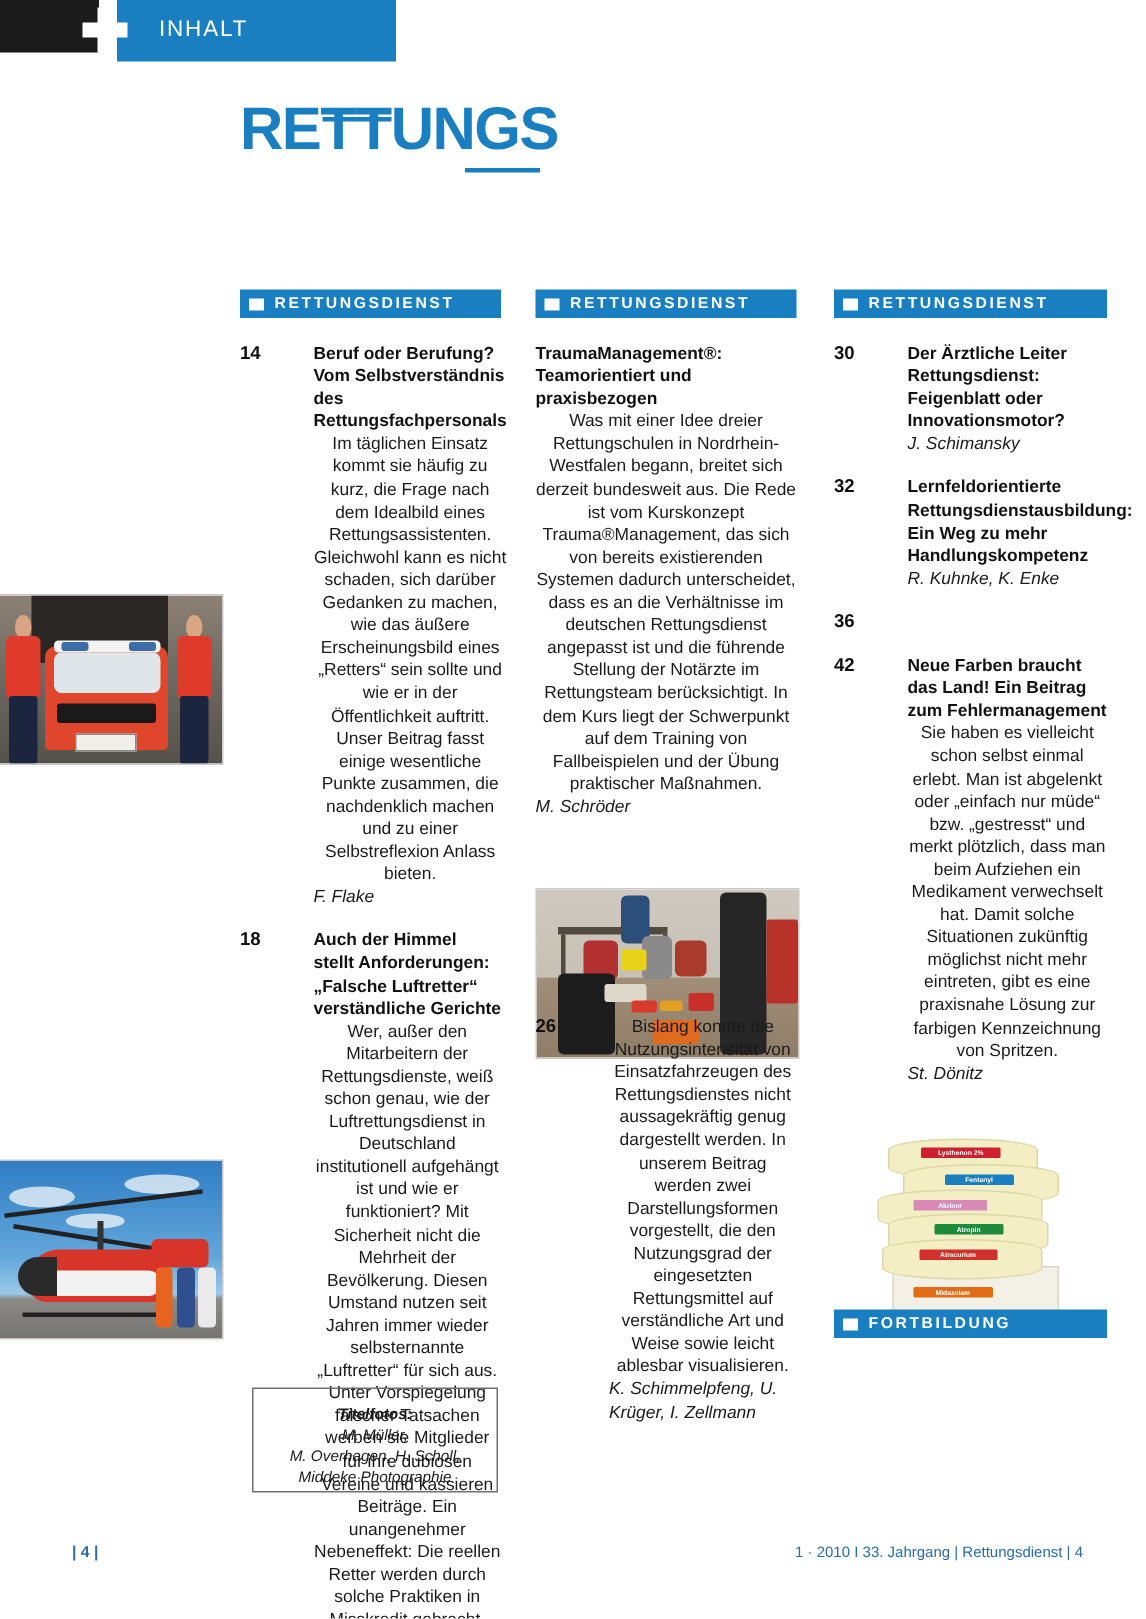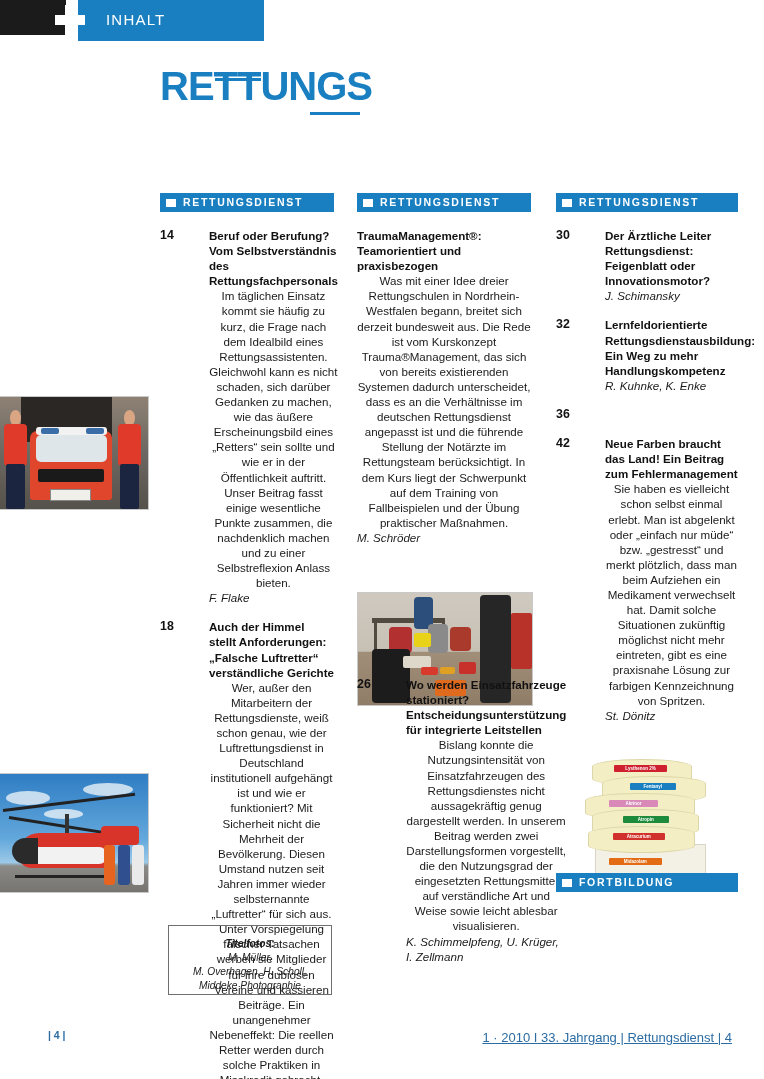--- a/index.html
+++ b/index.html
@@ -230,24 +230,23 @@
   
   #footer-left {
     position: absolute;
     left: 48px; top: 1029px;
     font-size: 10.5px;
     color: #2b6ca3;
     font-weight: 700;
   }
   #footer-right {
     position: absolute;
-    right: 32px; top: 1030px;
-    font-size: 13px;
+    right: 42px; top: 1030px;
+    font-size: 10px;
     color: #2b6ca3;
-    text-decoration: underline;
   }
 </style>
 </head>
 <body>
 
 <div id="topbar">
   <div id="topbar-black"></div>
   <div id="topbar-blue"></div>
   <div id="topbar-cross">
     <div class="bar-h"></div>
@@ -381,21 +380,20 @@
       <span class="txt">Was mit einer Idee dreier Rettungschulen in Nordrhein-Westfalen begann, breitet sich derzeit bundesweit aus. Die Rede ist vom Kurskonzept Trauma®Management, das sich von bereits existierenden Systemen dadurch unterscheidet, dass es an die Verhältnisse im deutschen Rettungsdienst angepasst ist und die führende Stellung der Notärzte im Rettungsteam berücksichtigt. In dem Kurs liegt der Schwerpunkt auf dem Training von Fallbeispielen und der Übung praktischer Maßnahmen.</span>
       <span class="auth">M. Schröder</span>
     </div>
   </div>
 
   <div style="height:118px"></div>
 
   <div class="entry">
     <div class="pg">26</div>
     <div class="body">
-      <span class="ttl">Wo werden Einsatzfahrzeuge stationiert? Entscheidungsunterstützung für integrierte Leitstellen</span>
       <span class="txt">Bislang konnte die Nutzungsintensität von Einsatzfahrzeugen des Rettungsdienstes nicht aussagekräftig genug dargestellt werden. In unserem Beitrag werden zwei Darstellungsformen vorgestellt, die den Nutzungsgrad der eingesetzten Rettungsmittel auf verständliche Art und Weise sowie leicht ablesbar visualisieren.</span>
       <span class="auth">K. Schimmelpfeng, U. Krüger, I. Zellmann</span>
     </div>
   </div>
 </div>
 
 <div class="col" id="col3">
   <div class="section-head">
     <div class="sq"></div>
     <div class="lbl">RETTUNGSDIENST</div>

